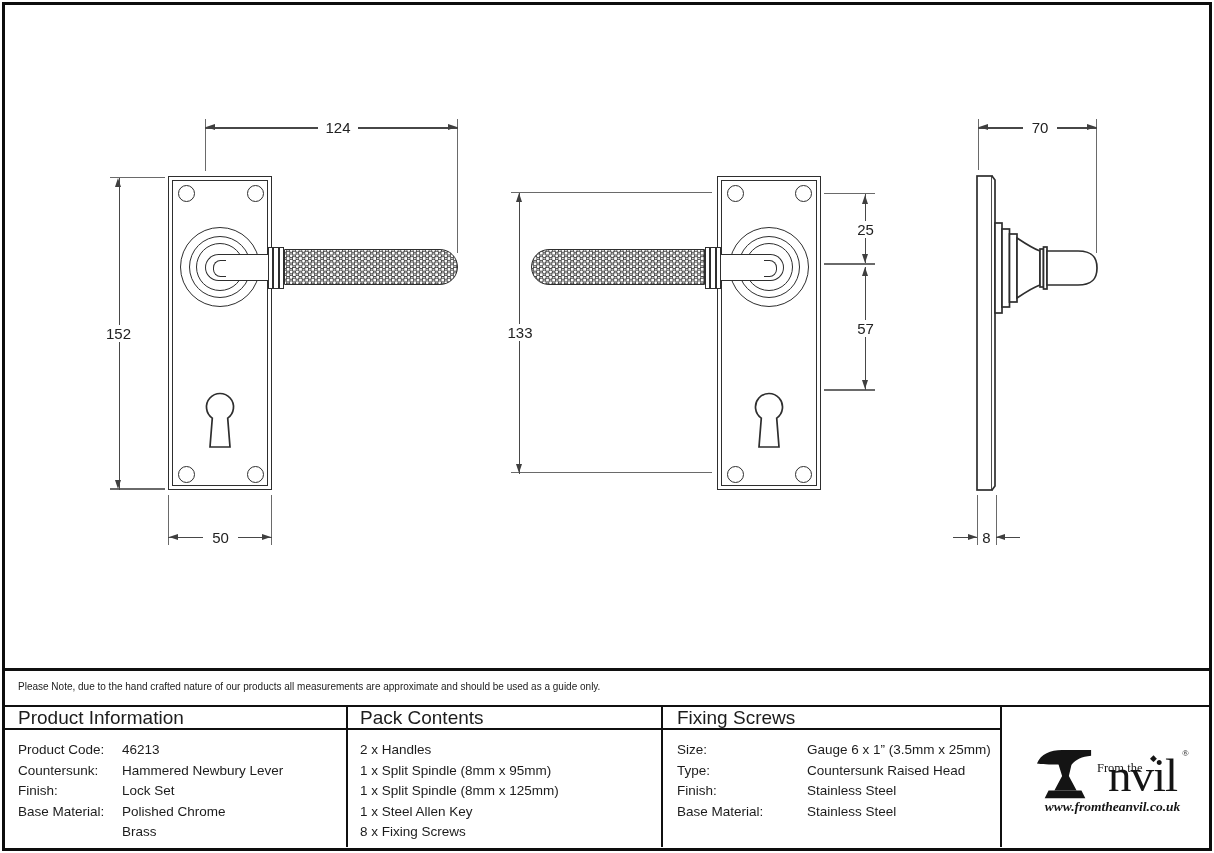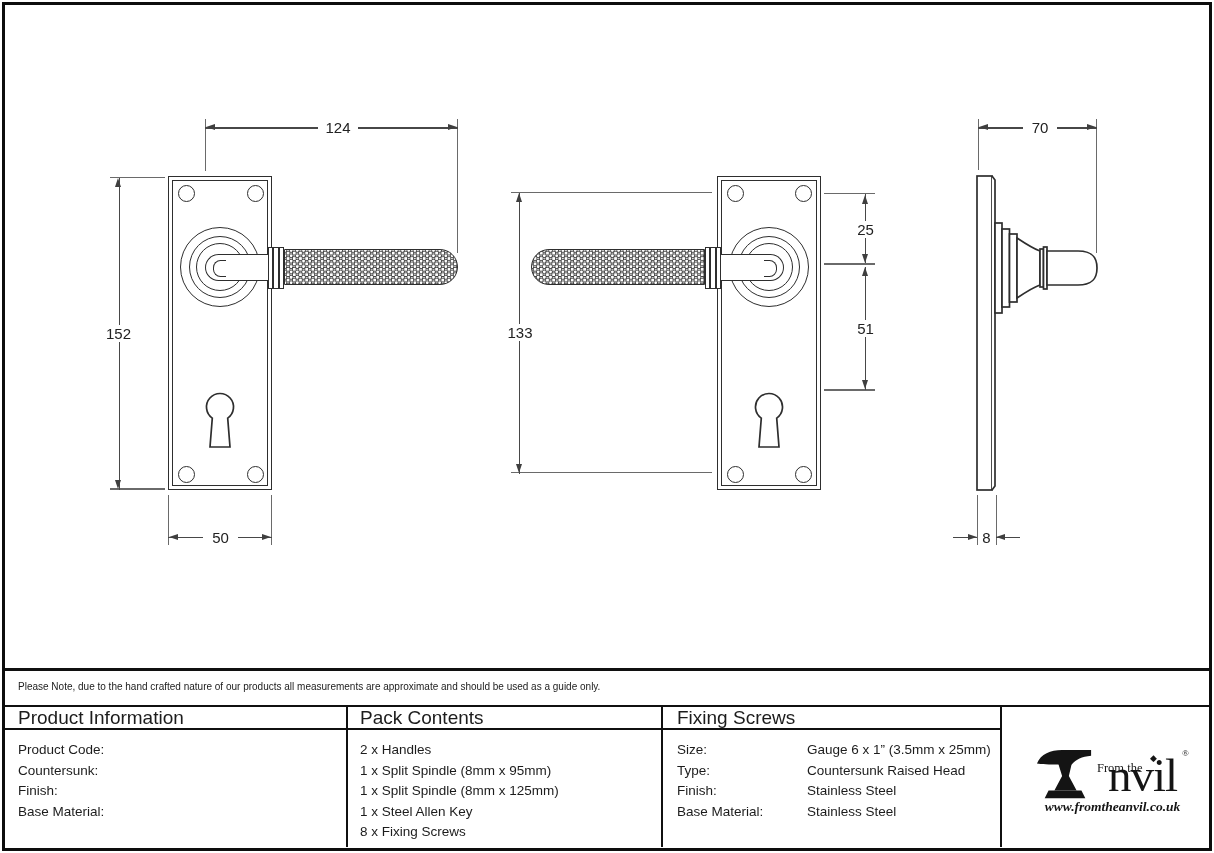--- a/index.html
+++ b/index.html
@@ -148,21 +148,21 @@
     <div class="arr u" style="left:862px;top:194.5px;"></div>
     <div class="arr d" style="left:862px;top:253.5px;"></div>
     <div class="dimlabel" style="left:849px;top:220.5px;width:33px;">25</div>
   </div>
 
   <div>
     <div class="extline" style="left:824px;top:389.4px;width:51px;height:1.2px;"></div>
     <div class="dimline" style="left:865px;top:266.5px;width:1.2px;height:123px;"></div>
     <div class="arr u" style="left:862px;top:267px;"></div>
     <div class="arr d" style="left:862px;top:380px;"></div>
-    <div class="dimlabel" style="left:849px;top:320px;width:33px;">51</div>
+    <div class="dimlabel" style="left:849px;top:320px;width:33px;">57</div>
   </div>
 
   <div>
     <div class="extline" style="left:977.5px;top:119px;width:1.2px;height:51px;"></div>
     <div class="extline" style="left:1096px;top:119px;width:1.2px;height:134px;"></div>
     <div class="dimline" style="left:978px;top:127.4px;width:119px;height:1.2px;"></div>
     <div class="arr l" style="left:979px;top:124.4px;"></div>
     <div class="arr r" style="left:1087px;top:124.4px;"></div>
     <div class="dimlabel" style="left:1023px;top:119px;width:34px;">70</div>
   </div>
@@ -189,20 +189,27 @@
   <div class="hdr" style="left:18px;top:710px;">Product Information</div>
   <div class="hdr" style="left:360px;top:710px;">Pack Contents</div>
   <div class="hdr" style="left:677px;top:710px;">Fixing Screws</div>
 
   <div class="cellcol" style="left:18px;top:740px;">
     <div>Product Code:</div>
     <div>Countersunk:</div>
     <div></div>
     <div>Finish:</div>
     <div>Base Material:</div>
+  </div>
+  <div class="cellcol" style="left:122px;top:740px;">
+    <div>46213</div>
+    <div>Hammered Newbury Lever</div>
+    <div>Lock Set</div>
+    <div>Polished Chrome</div>
+    <div>Brass</div>
   </div>
 
   <div class="cellcol" style="left:360px;top:740px;">
     <div>2 x Handles</div>
     <div>1 x Split Spindle (8mm x 95mm)</div>
     <div>1 x Split Spindle (8mm x 125mm)</div>
     <div>1 x Steel Allen Key</div>
     <div>8 x Fixing Screws</div>
   </div>
 

